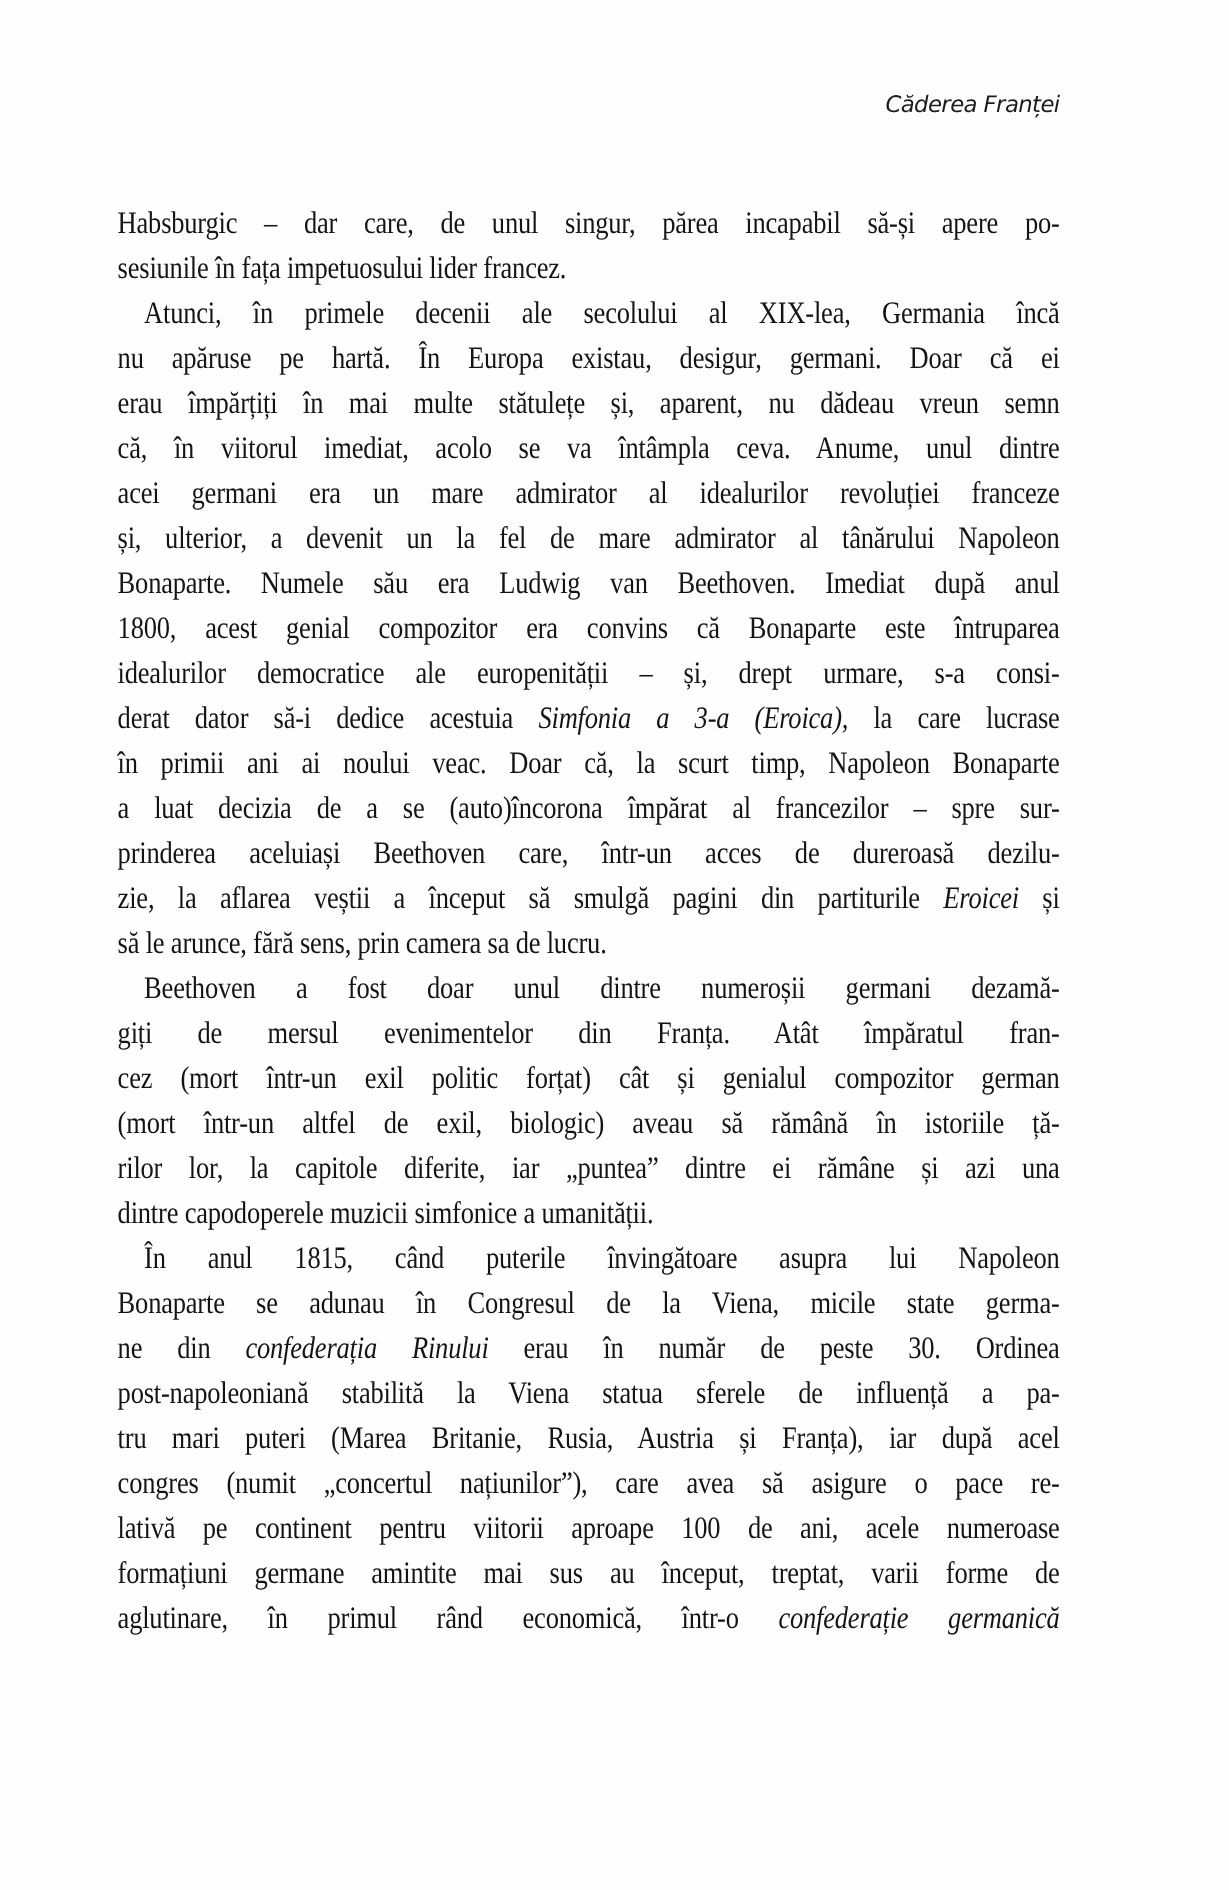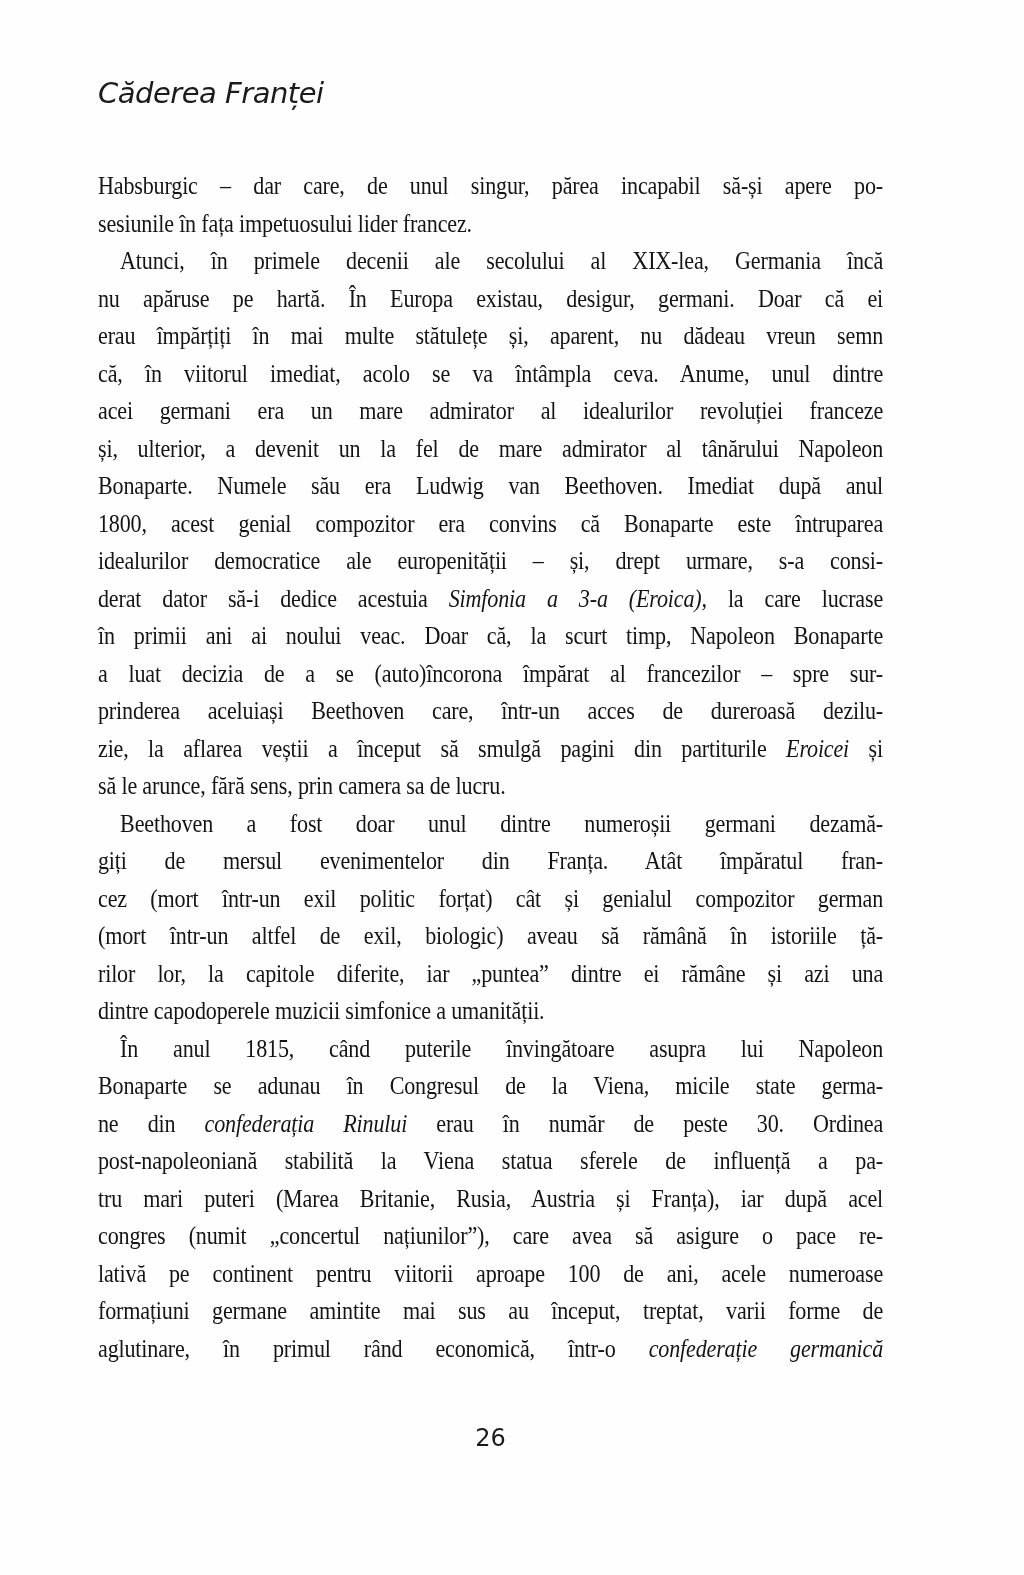--- a/index.html
+++ b/index.html
@@ -10,24 +10,24 @@
     background: #fefefe;
     color: #151515;
     font-family: "Liberation Serif", serif;
     overflow: hidden;
   }
   .header-title {
     position: absolute;
     left: 98px;
     top: 76px;
     width: 785px;
-    text-align: left;
+    text-align: right;
     font-family: "DejaVu Sans", sans-serif;
     font-style: italic;
-    font-size: 29px;
+    font-size: 19px;
     letter-spacing: -0.5px;
     color: #1b1b1b;
   }
   .text-block {
     position: absolute;
     left: 98px;
     top: 167px;
     width: 924px;               
     transform: scaleX(0.8496);  
     transform-origin: 0 0;
@@ -90,14 +90,13 @@
       <div class="line"><span>Bonaparte se adunau în Congresul de la Viena, micile state germa-</span></div>
       <div class="line"><span>ne din </span><span class="it">confederația Rinului</span><span> erau în număr de peste 30. Ordinea</span></div>
       <div class="line"><span>post-napoleoniană stabilită la Viena statua sferele de influență a pa-</span></div>
       <div class="line"><span>tru mari puteri (Marea Britanie, Rusia, Austria și Franța), iar după acel</span></div>
       <div class="line"><span>congres (numit „concertul națiunilor”), care avea să asigure o pace re-</span></div>
       <div class="line"><span>lativă pe continent pentru viitorii aproape 100 de ani, acele numeroase</span></div>
       <div class="line"><span>formațiuni germane amintite mai sus au început, treptat, varii forme de</span></div>
       <div class="line"><span>aglutinare, în primul rând economică, într-o </span><span class="it">confederație germanică</span></div>
     </div>
 
-  <div class="page-number">26</div>
 </div>
 
 </body></html>

